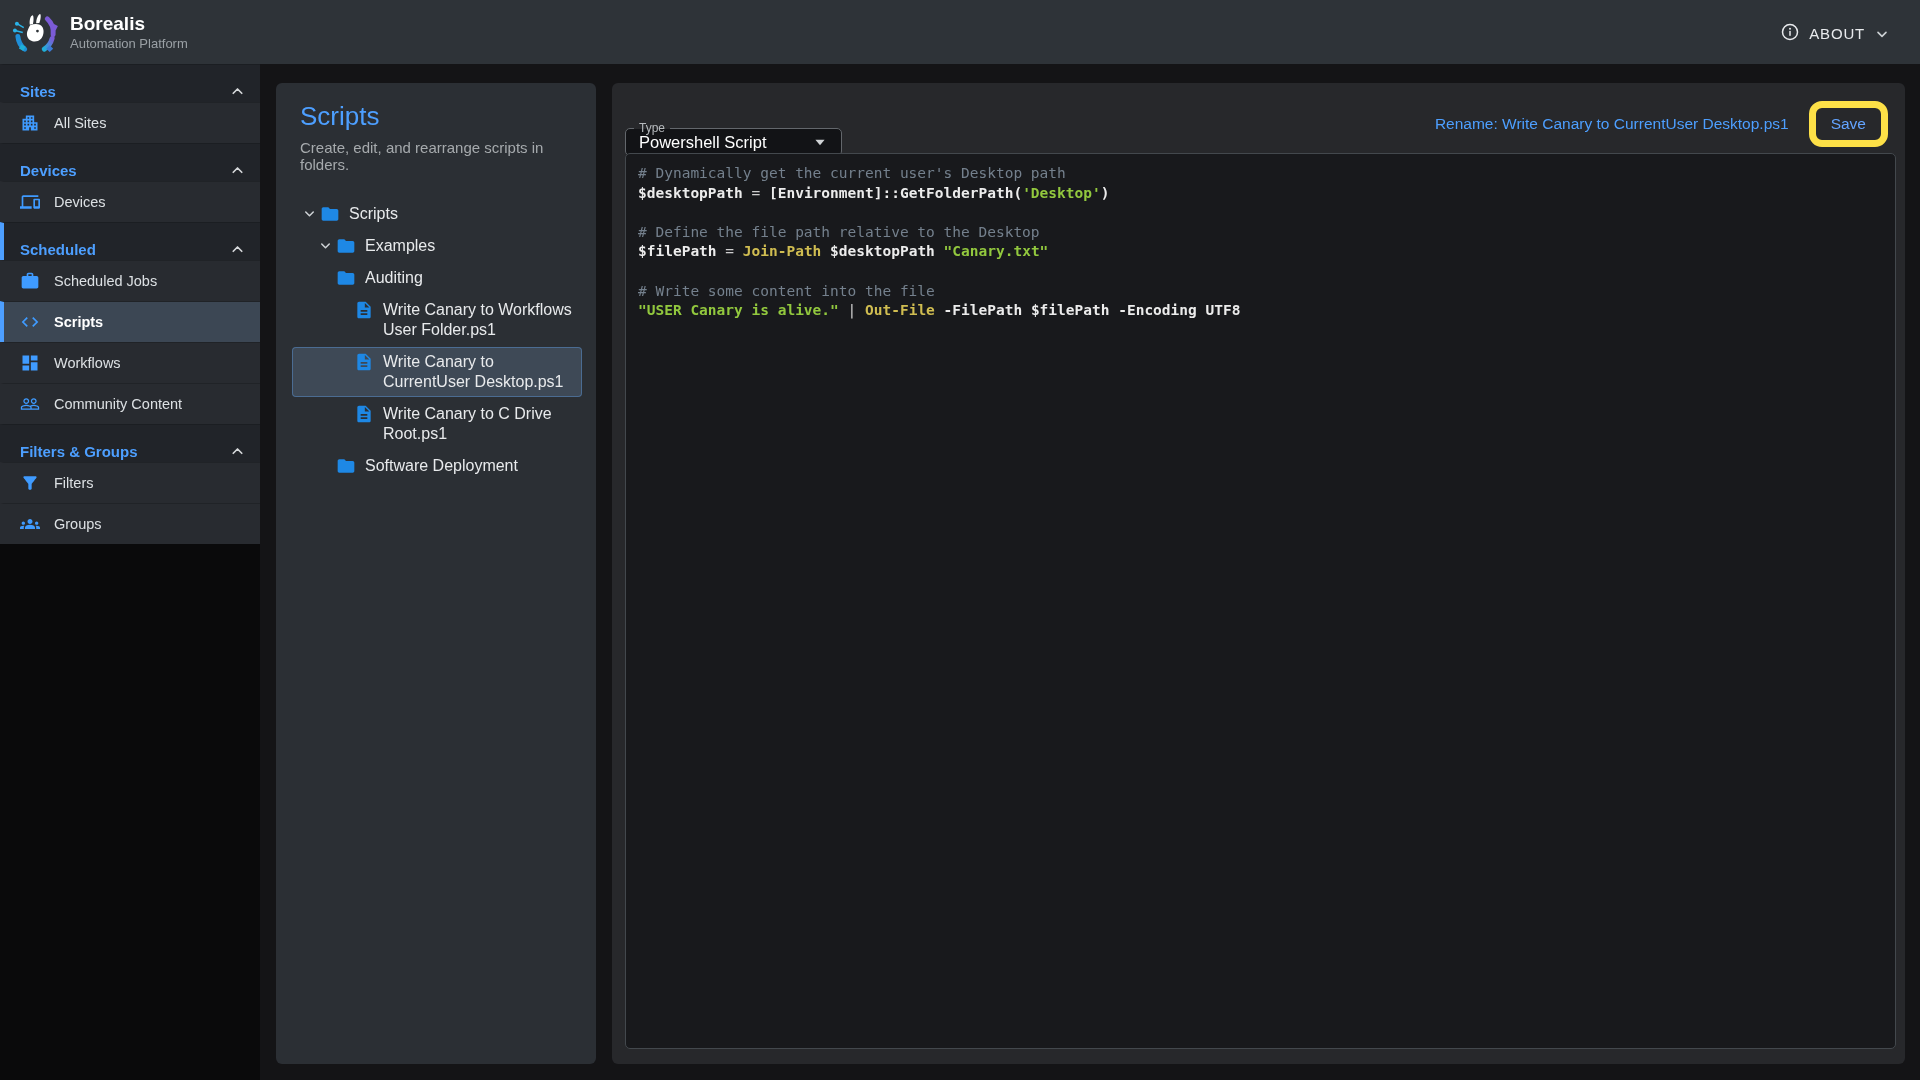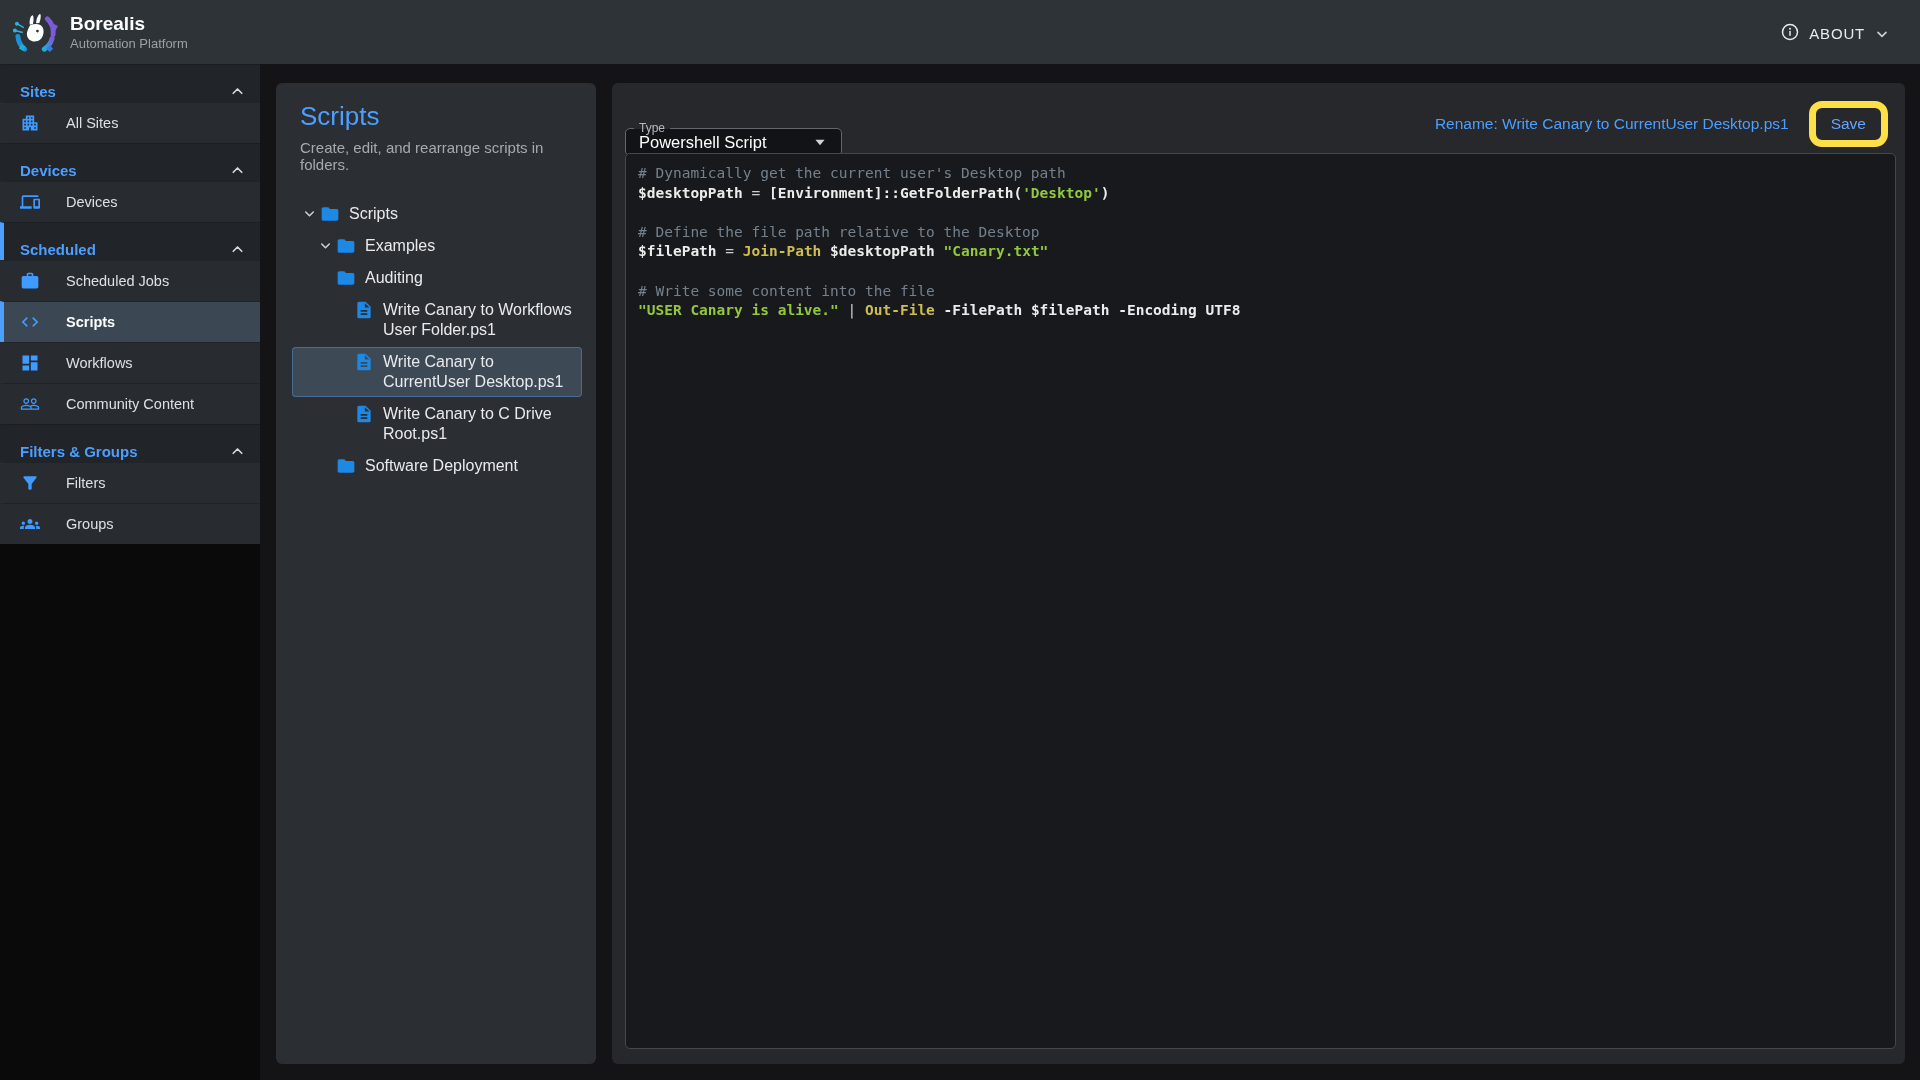--- a/index.html
+++ b/index.html
@@ -22,21 +22,21 @@
 
   
   .shell{display:flex;height:1016px;}
   .sidebar{width:260px;flex:none;background:#0a0a0b;}
   .menu{background:#26292e;}
   .sec-header{height:38px;display:flex;align-items:center;padding:16px 14px 0 16px;
     background:#212429;border-left:4px solid transparent;border-top:1px solid #1b1e22;cursor:pointer;}
   .sec-header.active{border-left-color:#4d9fff;}
   .sec-label{flex:1;color:#4d9fff;font-size:15px;font-weight:700;}
   .sec-chevron{width:17px;height:17px;color:#d5d8da;}
-  .sb-item{height:41px;display:flex;align-items:center;gap:26px;padding-left:16px;
+  .sb-item{height:41px;display:flex;align-items:center;gap:14px;padding-left:16px;
     background:#282b30;border-left:4px solid transparent;border-top:1px solid #202327;
     color:#dce0e3;font-size:14.5px;cursor:pointer;}
   .sb-item .sb-icon{width:20px;height:20px;flex:none;color:#3f9bff;}
   .sb-item.selected{background:#3c4754;border-left-color:#4d9fff;color:#ffffff;font-weight:700;}
 
   
   .main{flex:1;position:relative;background:#141416;}
   .panel{position:absolute;top:19px;bottom:16px;border-radius:6px;}
 
   

